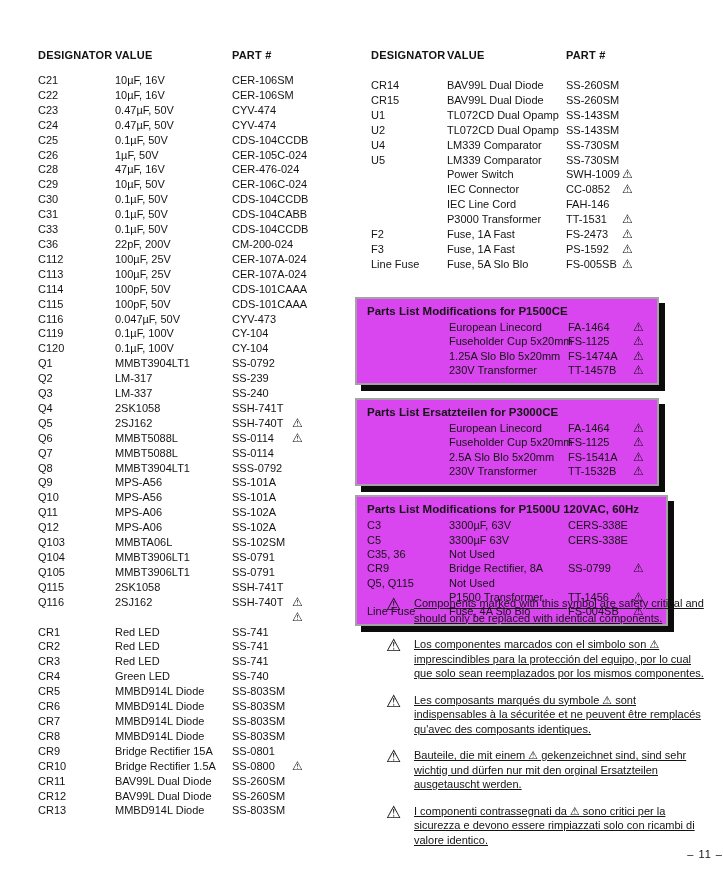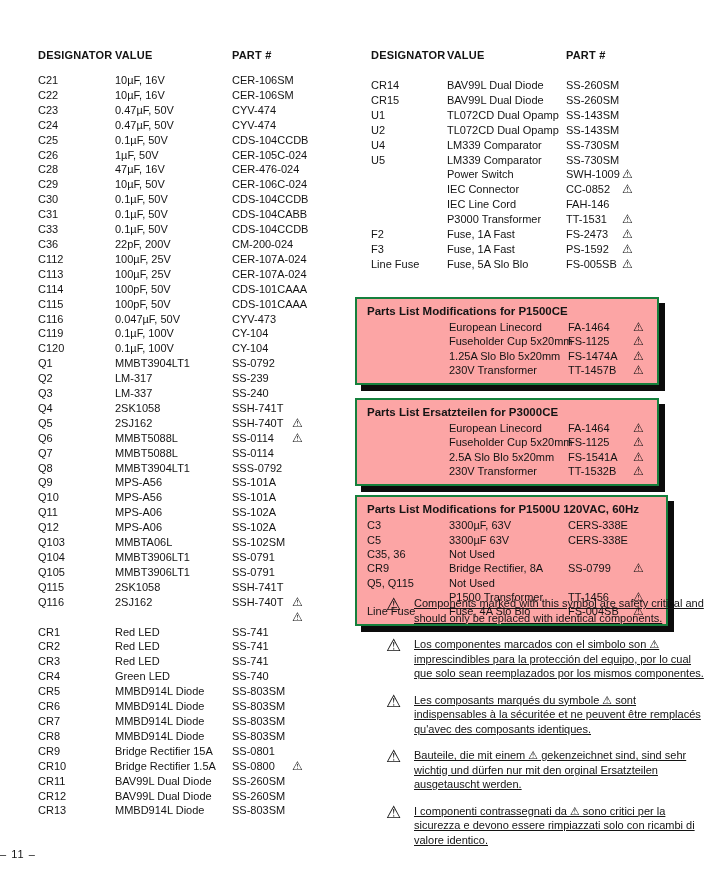--- a/index.html
+++ b/index.html
@@ -19,38 +19,38 @@
   .tsection{margin-top:0;}
   .col-left .tsection:nth-of-type(1){margin-top:2px;}
   .col-left .tsection:nth-of-type(2){margin-top:10px;}
   .col-right .tsection:nth-of-type(1){margin-top:2px;}
   .col-right .tsection:nth-of-type(2){margin-top:15px;}
   .cell{white-space:nowrap;overflow:visible;}
   .warn{font-size:12px;line-height:14.9px;color:#111;}
   
   .boxes{position:absolute;left:355px;top:297px;width:330px;}
   .modbox{
-    background:#fca5a5;border:2px solid #15803d;box-shadow:6px 6px 0 #0c0c0c;
+    background:#d946ef;border:2px solid #a3a3a3;box-shadow:6px 6px 0 #0c0c0c;
     width:300px;padding:3px 0 6px 0;
   }
   .modbox:nth-of-type(1){margin-bottom:13px;}
   .modbox:nth-of-type(2){margin-bottom:9px;}
   .modbox:nth-of-type(3){width:309px;}
   .modtitle{font-weight:bold;font-size:11.5px;line-height:15px;padding:2px 8px 1px 10px;white-space:nowrap;}
   .brow{display:grid;grid-template-columns:82px 119px 65px 20px;padding:0 0 0 10px;
         font-size:11px;line-height:14.3px;}
   .modbox:nth-of-type(3) .brow:first-of-type{margin-top:6px;}
   .modbox .warn{line-height:14.3px;}
   
   .notes{position:absolute;left:386px;top:596px;width:322px;}
   .note{display:flex;margin-bottom:12px;}
   .note-icon{width:28px;flex:0 0 28px;font-size:17px;line-height:18px;color:#111;}
   .note-text{font-size:11px;line-height:14.5px;width:292px;text-decoration:underline;}
   
-  .pageno{position:absolute;top:848px;left:0;width:723px;text-align:left;
+  .pageno{position:absolute;top:848px;left:0;width:723px;text-align:right;
           font-size:11px;letter-spacing:1px;}
 </style>
 </head>
 <body>
 
 <div class="page">
 
   <div class="col col-left">
     <div class="thead">
       <span class="cell">DESIGNATOR</span>

